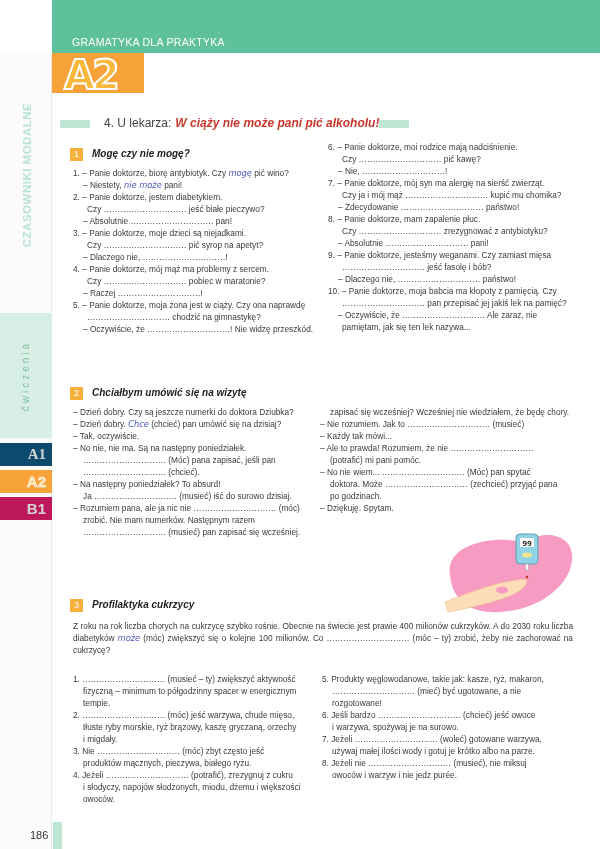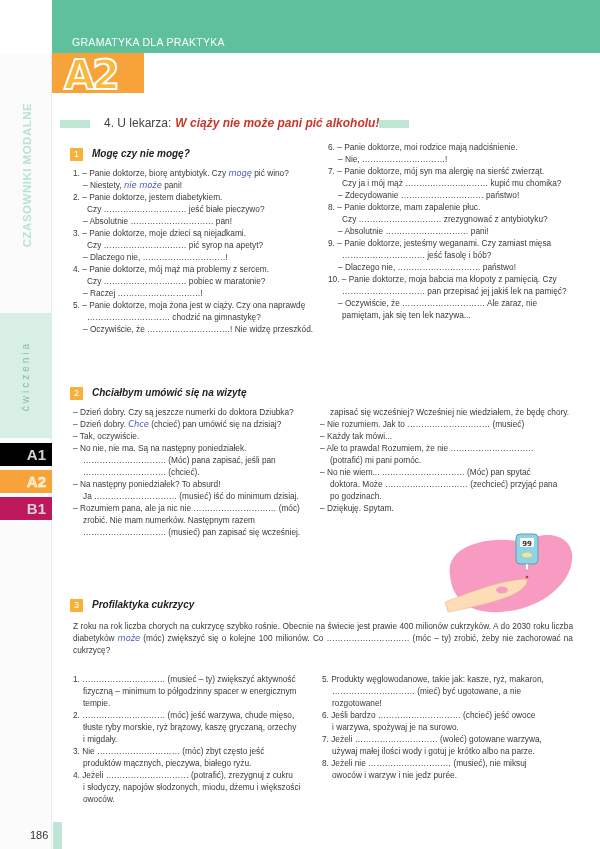--- a/index.html
+++ b/index.html
@@ -10,21 +10,21 @@
   .header-title { position: absolute; left: 72px; top: 35px; font-size: 10.5px; color: #ffffff; letter-spacing: 0.3px; }
   .level-block { position: absolute; left: 52px; top: 53px; width: 92px; height: 40px; background: #f7a33a; }
   .level-big { position: absolute; left: 64px; top: 55px; font-family: "DejaVu Sans", sans-serif; font-weight: bold; font-size: 40px; line-height: 1; color: #fbb83d; -webkit-text-stroke: 2px #ffffff; letter-spacing: -3px; }
 
   .side-col { position: absolute; left: 0; top: 53px; width: 52px; height: 796px; background: #fbfbfb; border-right: 1px solid #ececec; }
   .side-modal { position: absolute; left: 12px; top: 90px; width: 30px; height: 170px; }
   .side-modal span { position: absolute; left: 50%; top: 50%; transform: translate(-50%, -50%) rotate(-90deg); white-space: nowrap; color: #b9e3d2; font-size: 11.5px; font-weight: bold; letter-spacing: 0.5px; }
   .side-cw { position: absolute; left: 0; top: 313px; width: 52px; height: 125px; background: #d8efe5; }
   .side-cw span { position: absolute; left: 50%; top: 50%; transform: translate(-50%, -50%) rotate(-90deg); white-space: nowrap; color: #7fbfa4; font-size: 10px; letter-spacing: 3px; }
   .side-level { position: absolute; left: 0; width: 52px; height: 23px; font-weight: bold; font-size: 15px; text-align: right; padding-right: 6px; line-height: 23px; }
-  .lvl-a1 { top: 443px; background: #000000; color: #d3d3d3; }
+  .lvl-a1 { top: 443px; background: #0c4a6e; color: #d3d3d3; font-family: Liberation Serif, serif; }
   .lvl-a2 { top: 470px; background: #f7a33a; color: #fde1a9; -webkit-text-stroke: 0.5px #ffffff; }
   .lvl-b1 { top: 497px; background: #be185d; color: #d3d3d3; }
 
   .page-number { position: absolute; left: 30px; top: 828px; font-size: 11px; color: #333; }
   .page-strip { position: absolute; left: 53px; top: 822px; width: 9px; height: 27px; background: #bfe6d5; }
 
   .ex-title { position: absolute; left: 60px; top: 115px; display: flex; align-items: center; font-size: 12px; color: #444; }
   .ex-title .bar { display: inline-block; width: 30px; height: 8px; background: #bfe6d5; }
   .ex-title .num { margin-left: 14px; }
   .ex-title .topic { color: #c9372c; font-weight: bold; font-style: italic; margin-left: 4px; }
@@ -83,20 +83,21 @@
     <div class="line ind1"><span>– Dlaczego nie, …………………………!</span></div>
     <div class="line"><span>4. – Panie doktorze, mój mąż ma problemy z sercem.</span></div>
     <div class="line ind2"><span>Czy ………………………… pobiec w maratonie?</span></div>
     <div class="line ind1"><span>– Raczej …………………………!</span></div>
     <div class="line"><span>5. – Panie doktorze, moja żona jest w ciąży. Czy ona naprawdę</span></div>
     <div class="line ind2"><span>………………………… chodzić na gimnastykę?</span></div>
     <div class="line ind1"><span>– Oczywiście, że …………………………! Nie widzę przeszkód.</span></div>
   </div>
 <div class="col" style="left:328px; top:141px; width:260px;" id="s1r">
     <div class="line"><span>6. – Panie doktorze, moi rodzice mają nadciśnienie.</span></div>
+    <div class="line ind2"><span>Czy ………………………… pić kawę?</span></div>
     <div class="line ind1"><span>– Nie, …………………………!</span></div>
     <div class="line"><span>7. – Panie doktorze, mój syn ma alergię na sierść zwierząt.</span></div>
     <div class="line ind2"><span>Czy ja i mój mąż ………………………… kupić mu chomika?</span></div>
     <div class="line ind1"><span>– Zdecydowanie ………………………… państwo!</span></div>
     <div class="line"><span>8. – Panie doktorze, mam zapalenie płuc.</span></div>
     <div class="line ind2"><span>Czy ………………………… zrezygnować z antybiotyku?</span></div>
     <div class="line ind1"><span>– Absolutnie ………………………… pani!</span></div>
     <div class="line"><span>9. – Panie doktorze, jesteśmy weganami. Czy zamiast mięsa</span></div>
     <div class="line ind2"><span>………………………… jeść fasolę i bób?</span></div>
     <div class="line ind1"><span>– Dlaczego nie, ………………………… państwo!</span></div>
@@ -111,21 +112,21 @@
   <span>Chciałbym umówić się na wizytę</span>
 </div>
 <div class="col" style="left:73px; top:406px; width:250px;" id="s2l">
     <div class="line"><span>– Dzień dobry. Czy są jeszcze numerki do doktora Dziubka?</span></div>
     <div class="line"><span>– Dzień dobry. </span><span class="hand">Chce</span><span> (chcieć) pan umówić się na dzisiaj?</span></div>
     <div class="line"><span>– Tak, oczywiście.</span></div>
     <div class="line"><span>– No nie, nie ma. Są na następny poniedziałek.</span></div>
     <div class="line ind1"><span>………………………… (Móc) pana zapisać, jeśli pan</span></div>
     <div class="line ind1"><span>………………………… (chcieć).</span></div>
     <div class="line"><span>– Na następny poniedziałek? To absurd!</span></div>
-    <div class="line ind1"><span>Ja ………………………… (musieć) iść do minimum dzisiaj.</span></div>
+    <div class="line ind1"><span>Ja ………………………… (musieć) iść do surowo dzisiaj.</span></div>
     <div class="line"><span>– Rozumiem pana, ale ja nic nie ………………………… (móc)</span></div>
     <div class="line ind1"><span>zrobić. Nie mam numerków. Następnym razem</span></div>
     <div class="line ind1"><span>………………………… (musieć) pan zapisać się wcześniej.</span></div>
   </div>
 <div class="col" style="left:320px; top:406px; width:265px;" id="s2r">
     <div class="line ind1"><span>zapisać się wcześniej? Wcześniej nie wiedziałem, że będę chory.</span></div>
     <div class="line"><span>– Nie rozumiem. Jak to ………………………… (musieć)</span></div>
     <div class="line"><span>– Każdy tak mówi...</span></div>
     <div class="line"><span>– Ale to prawda! Rozumiem, że nie …………………………</span></div>
     <div class="line ind1"><span>(potrafić) mi pani pomóc.</span></div>

